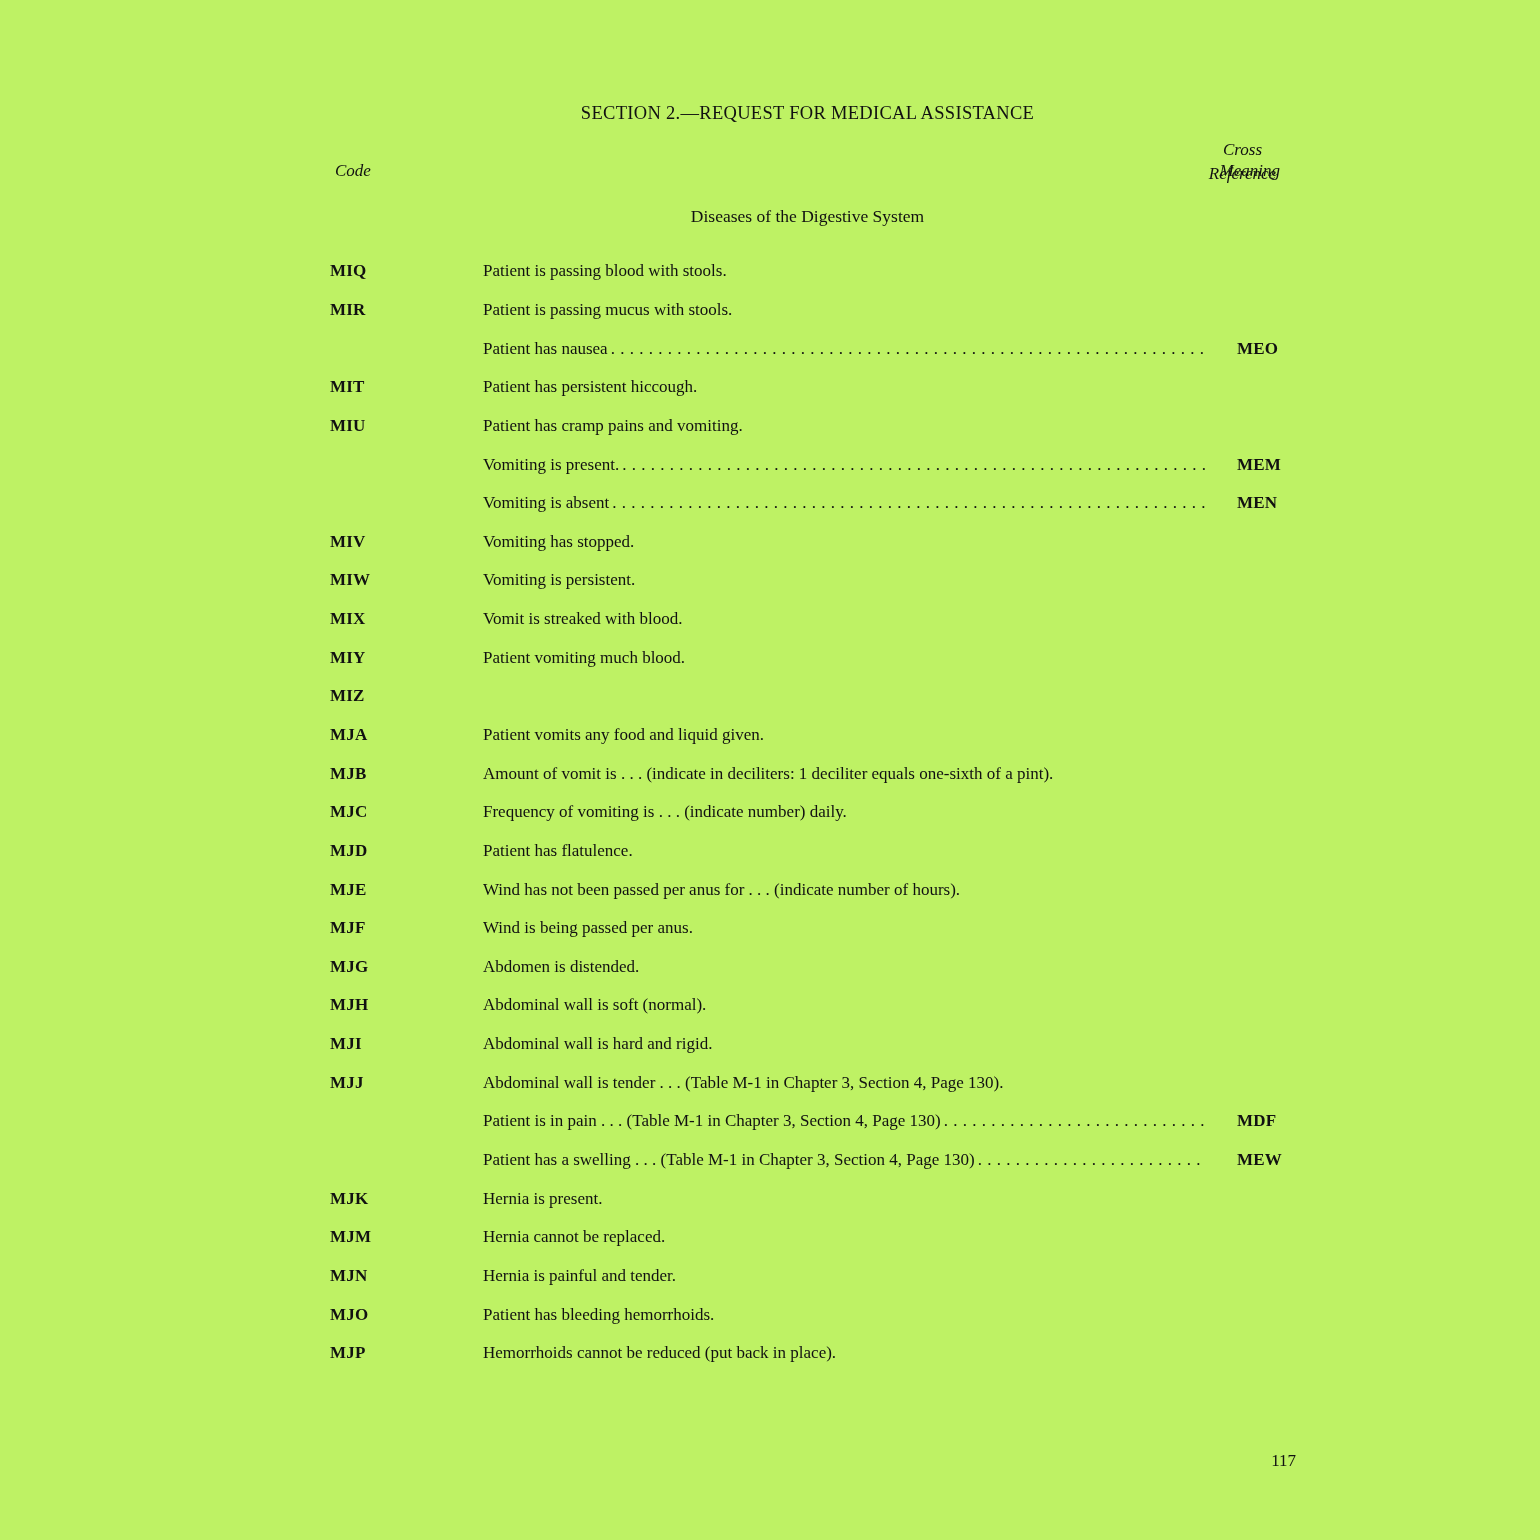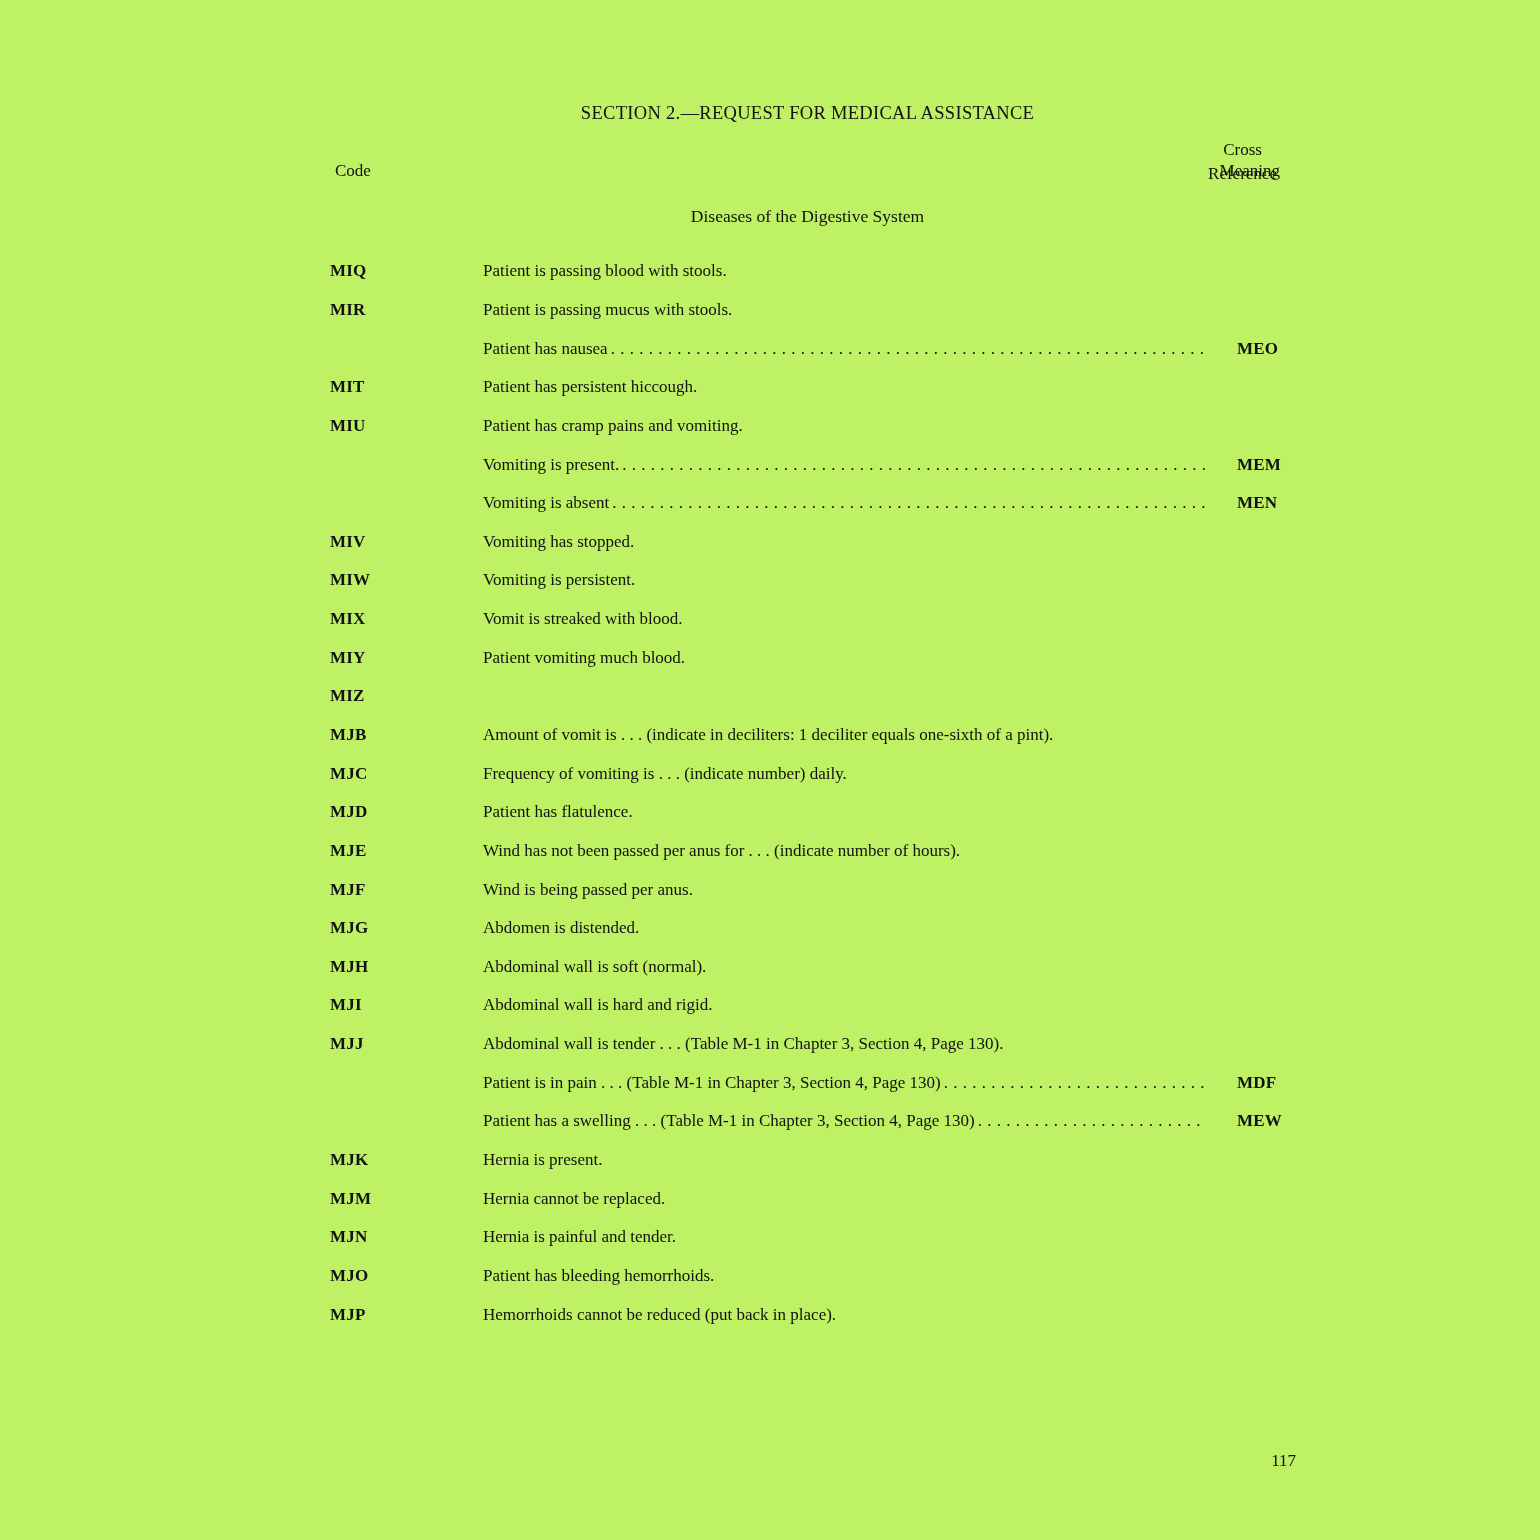--- a/index.html
+++ b/index.html
@@ -17,20 +17,21 @@
     position: absolute;
     top: 103px;
     left: 330px;
     width: 955px;
     text-align: center;
     font-size: 18.5px;
     letter-spacing: 0.3px;
     white-space: nowrap;
   }
   .col-header {
+    font-style: italic;
     font-size: 17px;
   }
   .code-header {
     position: absolute;
     top: 161px;
     left: 335px;
   }
   .meaning-header {
     position: absolute;
     top: 161px;
@@ -221,20 +222,28 @@
       <span class="leader"></span>
     </div>
     <div class="cell-ref"></div>
   </div>
 
   <div class="row">
     <div class="cell-code">MIZ</div>
     <div class="cell-ref"></div>
   </div>
 
+  <div class="row">
+    <div class="cell-code">MJA</div>
+    <div class="cell-meaning">
+      <span class="meaning-text">Patient vomits any food and liquid given.</span>
+      <span class="leader"></span>
+    </div>
+    <div class="cell-ref"></div>
+  </div>
 
   <div class="row">
     <div class="cell-code">MJB</div>
     <div class="cell-meaning">
       <span class="meaning-text">Amount of vomit is . . . (indicate in deciliters: 1 deciliter equals one-sixth of a pint).</span>
       <span class="leader"></span>
     </div>
     <div class="cell-ref"></div>
   </div>
 

